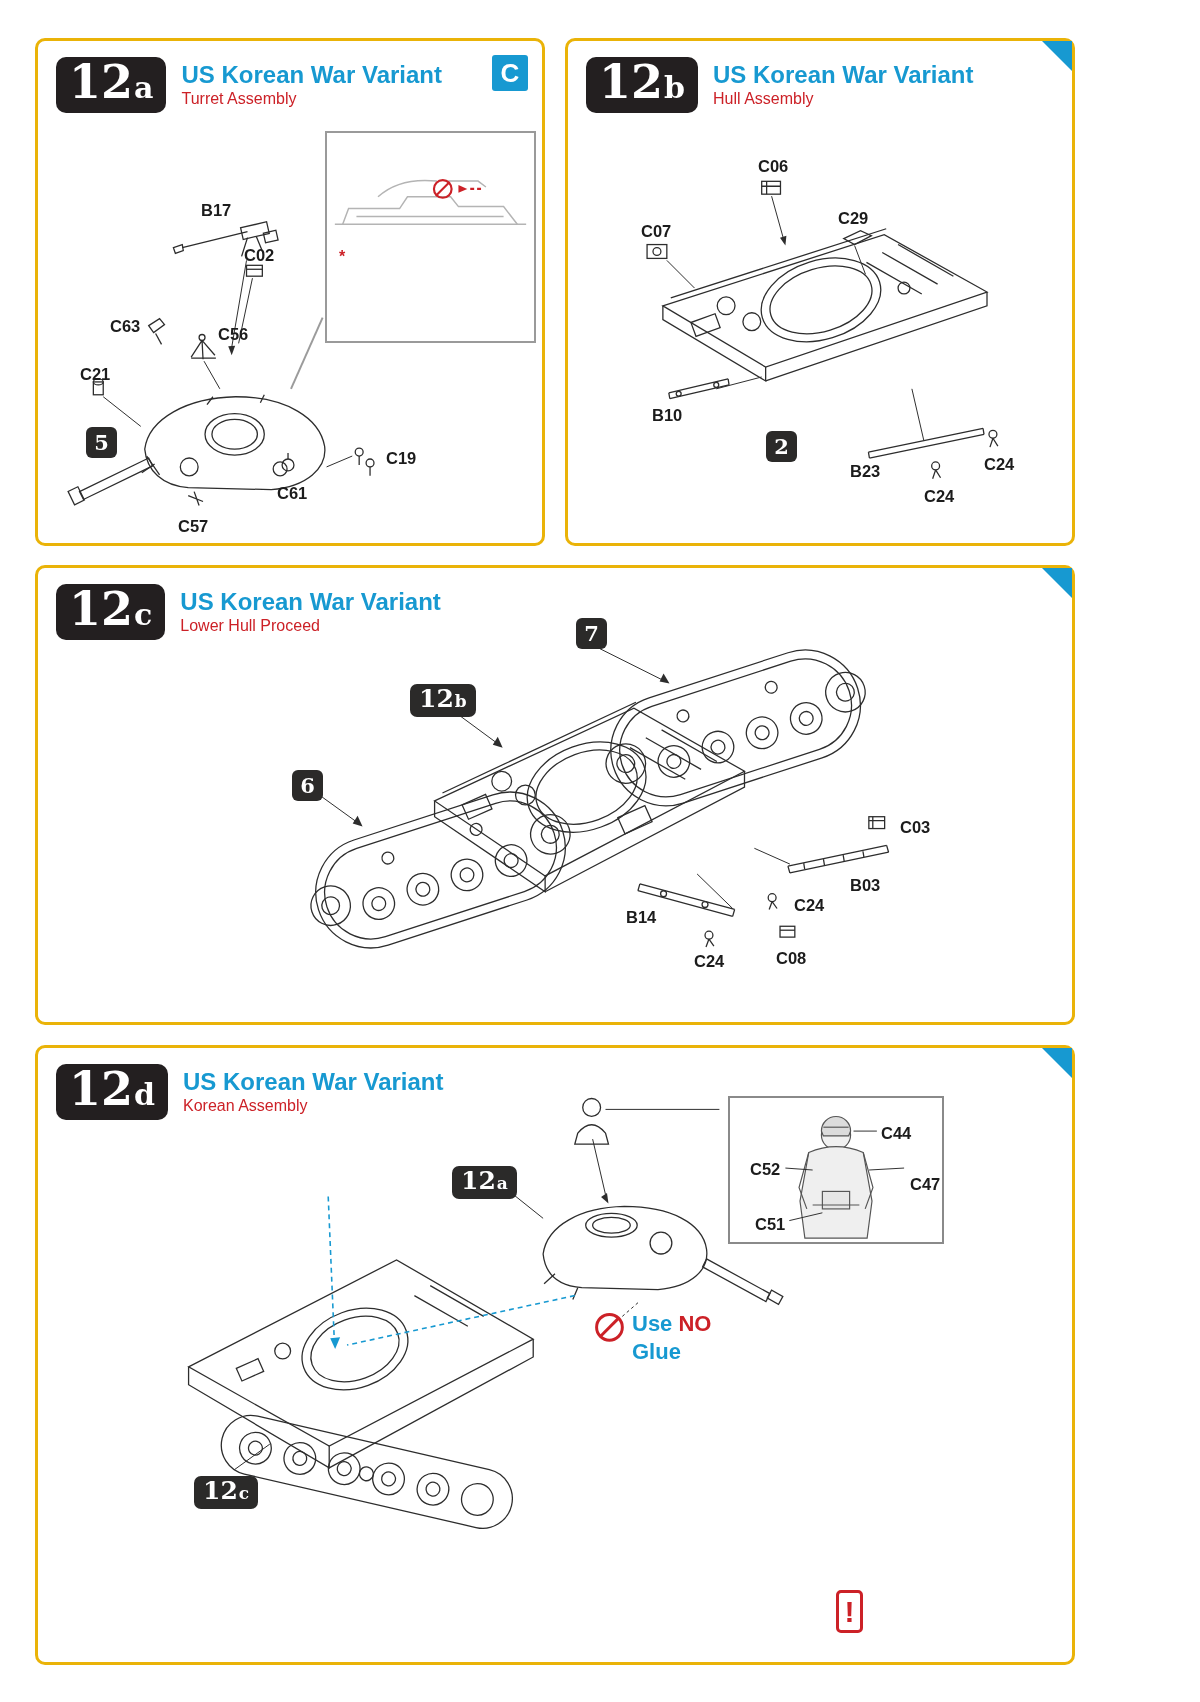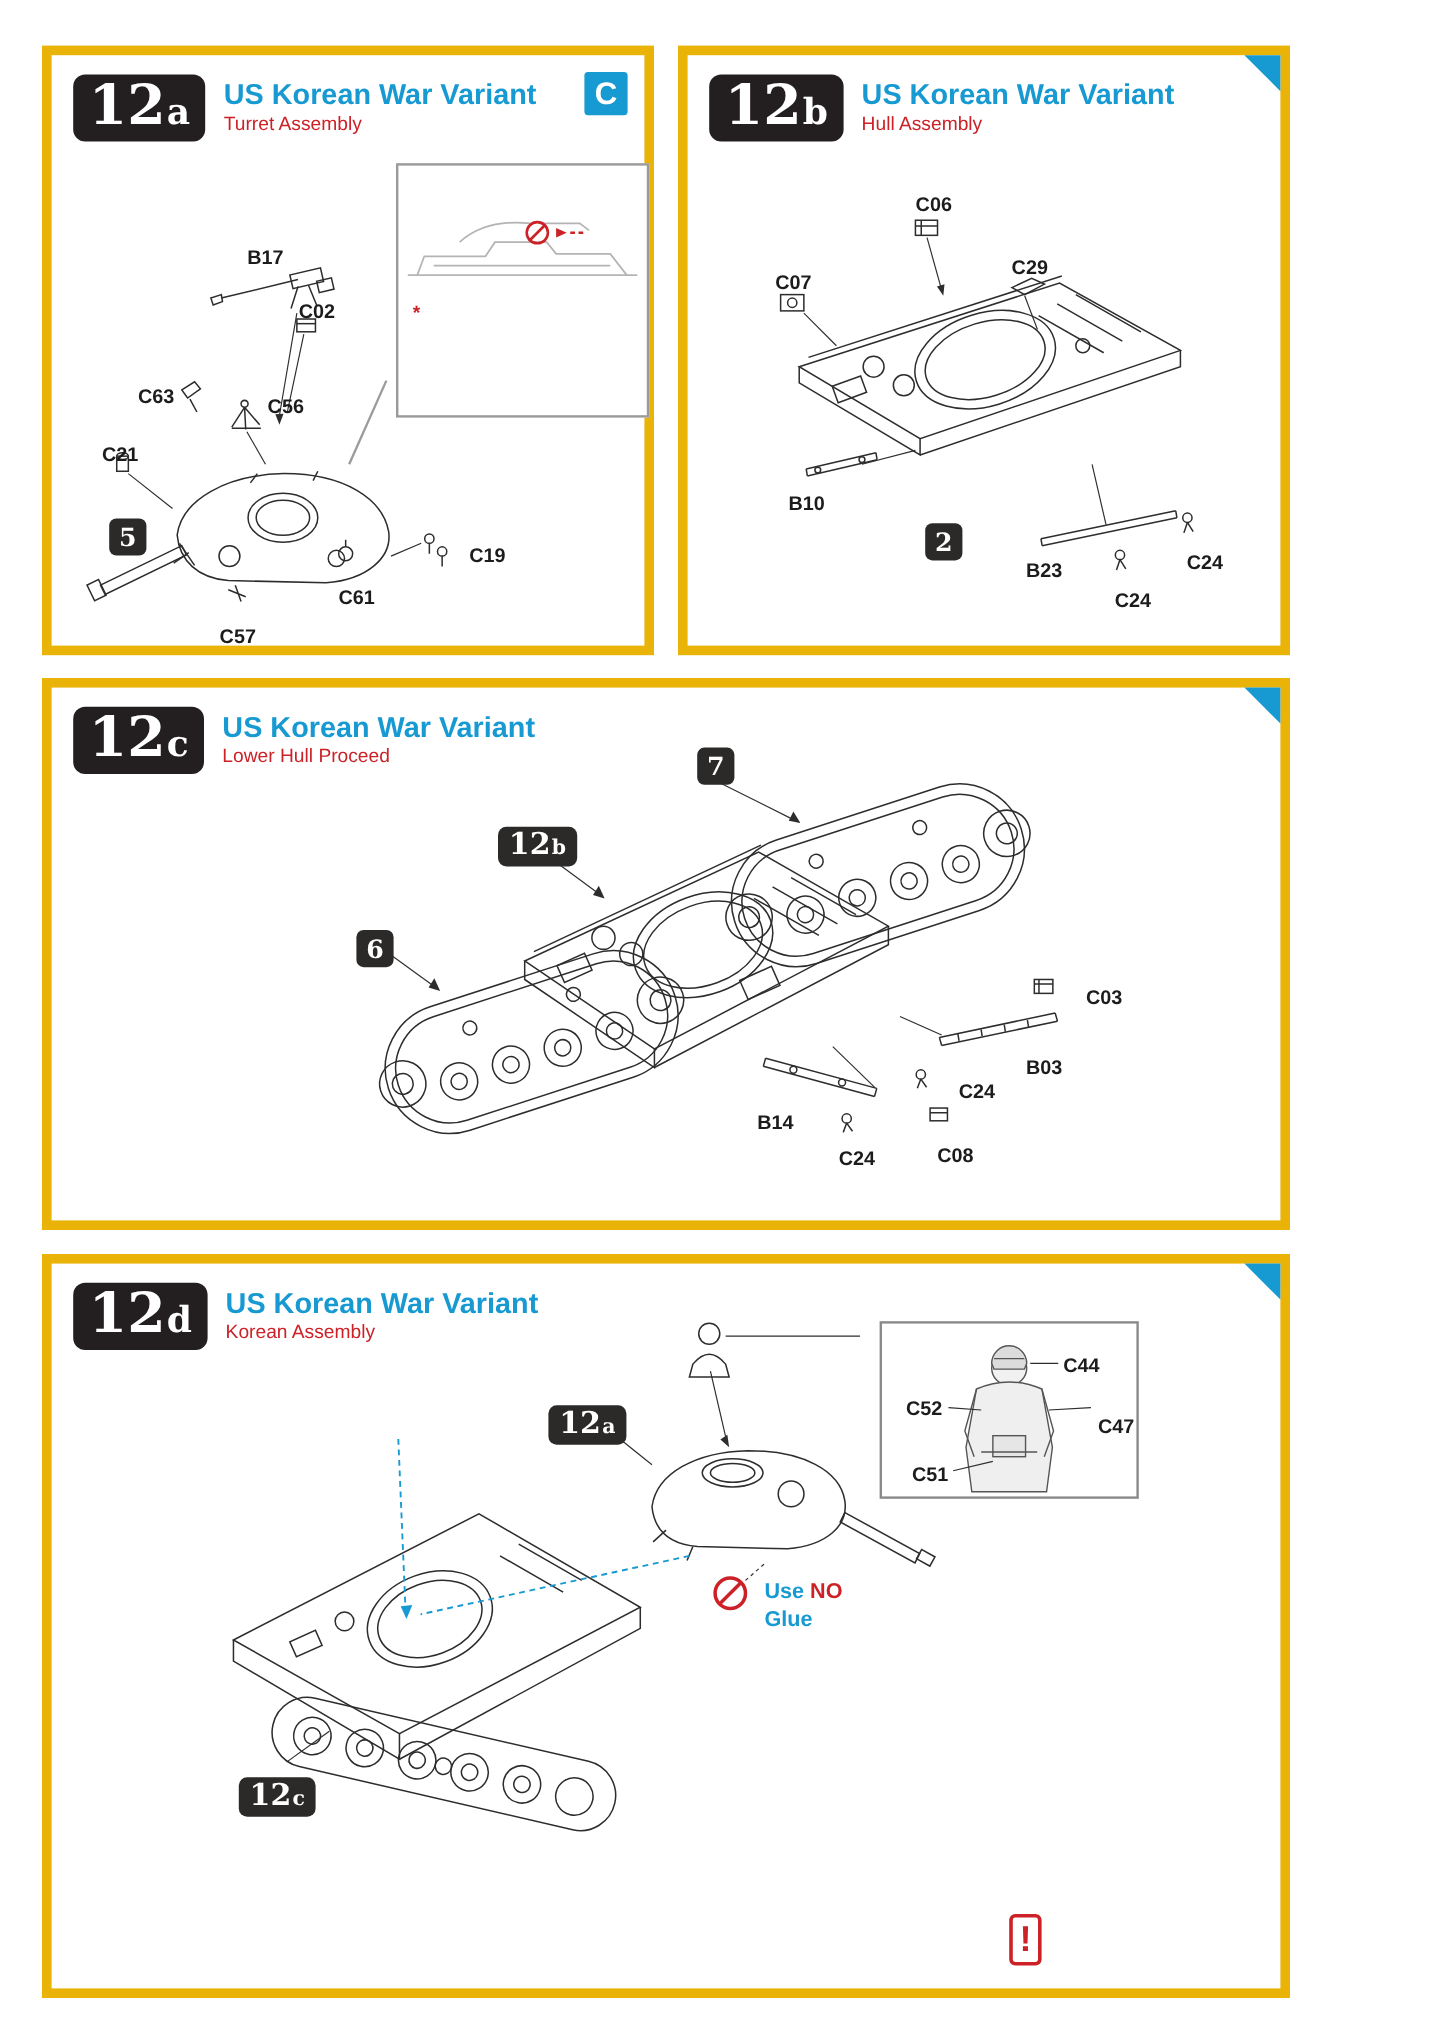--- a/index.html
+++ b/index.html
@@ -1,19 +1,19 @@
 <!DOCTYPE html>
 <html><head>
 <meta charset="utf-8">
 <style>
   *{margin:0;padding:0;box-sizing:border-box}
   html,body{background:#fff}
   body{font-family:"Liberation Sans",sans-serif;color:#1c1c1c}
   #page{position:relative;width:1200px;height:1702px;background:#fff;overflow:hidden}
-  .panel{position:absolute;border:8px solid #eab308;border-radius:0;background:#fff}
+  .panel{position:absolute;border:3px solid #eab308;border-radius:10px;background:#fff}
   .art{position:absolute;left:0;top:0;width:100%;height:100%;pointer-events:none}
   .corner{position:absolute;top:0;right:0;width:0;height:0;border-top:30px solid #1799d1;border-left:30px solid transparent;z-index:2}
   .hdr{position:absolute;left:18px;top:16px;display:flex;gap:15px;align-items:flex-start;z-index:3}
   .step-badge{background:#231f20;color:#fff;border-radius:10px;padding:2px 13px 8px 13px;font-family:"DejaVu Serif",serif;font-weight:bold;display:flex;align-items:baseline;line-height:1}
   .step-num{font-size:46px}
   .step-letter{font-size:30px;margin-left:1px}
   .titles{padding-top:4px}
   .title{color:#1799d1;font-size:24px;font-weight:bold;line-height:1.15}
   .subtitle{color:#cc2127;font-size:16px;line-height:1.3}
   .cbadge{position:absolute;top:14px;right:14px;width:36px;height:36px;background:#1799d1;color:#fff;font-weight:bold;font-size:26px;display:flex;align-items:center;justify-content:center;border-radius:3px;z-index:3}
@@ -22,21 +22,21 @@
   .refbadge{position:absolute;background:#2b2a29;color:#fff;border-radius:7px;padding:2px 9px 6px 9px;font-family:"DejaVu Serif",serif;font-weight:bold;display:flex;align-items:baseline;line-height:1;z-index:2}
   .refbadge .rn{font-size:25px}
   .refbadge .rl{font-size:17px;margin-left:1px}
   .note-box{position:absolute;border:2px solid #9a9a9a;background:#fff;z-index:2}
   .note-art{width:100%;height:105px;display:block}
   .note-text{display:flex;gap:4px;padding:8px 8px 0 12px;font-size:13.5px;line-height:1.32}
   .note-text .body{width:172px}
   .star{color:#cc2127;font-weight:bold;font-size:16px}
   .inset-box{position:absolute;border:2px solid #8a8a8a;background:#fff;z-index:1}
   .inset-box svg{width:100%;height:100%;display:block}
-  .glue-text{position:absolute;font-size:18px;font-weight:bold;line-height:1.25;z-index:2}
+  .glue-text{position:absolute;font-size:22px;font-weight:bold;line-height:1.25;z-index:2}
   .blue{color:#1799d1}
   .red{color:#cc2127}
   .bang{position:absolute;width:27px;height:43px;border:3.5px solid #cc2127;border-radius:5px;color:#cc2127;font-size:30px;font-weight:bold;display:flex;align-items:center;justify-content:center;z-index:2}
   .proceed{position:absolute;font-size:21.5px;font-weight:bold;line-height:1.3;z-index:2}
 </style>
 </head>
 <body>
 
 <div id="page">
 
@@ -312,21 +312,21 @@
     <div class="nbadge" style="left:538px;top:50px">7</div>
     <div class="refbadge" style="left:372px;top:116px">
         <span class="rn">12</span>
         <span class="rl">b</span>
       </div>
     <div class="nbadge" style="left:254px;top:202px">6</div>
 
     <span class="plabel" style="left:862px;top:250px">C03</span>
     <span class="plabel" style="left:812px;top:308px">B03</span>
     <span class="plabel" style="left:756px;top:328px">C24</span>
-    <span class="plabel" style="left:588px;top:354px">B14</span>
+    <span class="plabel" style="left:588px;top:340px">B14</span>
     <span class="plabel" style="left:656px;top:384px">C24</span>
     <span class="plabel" style="left:738px;top:381px">C08</span>
   </section>
 
   <section class="panel" style="left:35px;top:1045px;width:1040px;height:620px">
     <div class="corner"></div>
     <svg class="art" viewBox="0 0 1040 620">
       <g stroke="#2d2d2d" stroke-width="1.3" fill="none">
         <g>
           <circle cx="557" cy="60" r="9"></circle>

